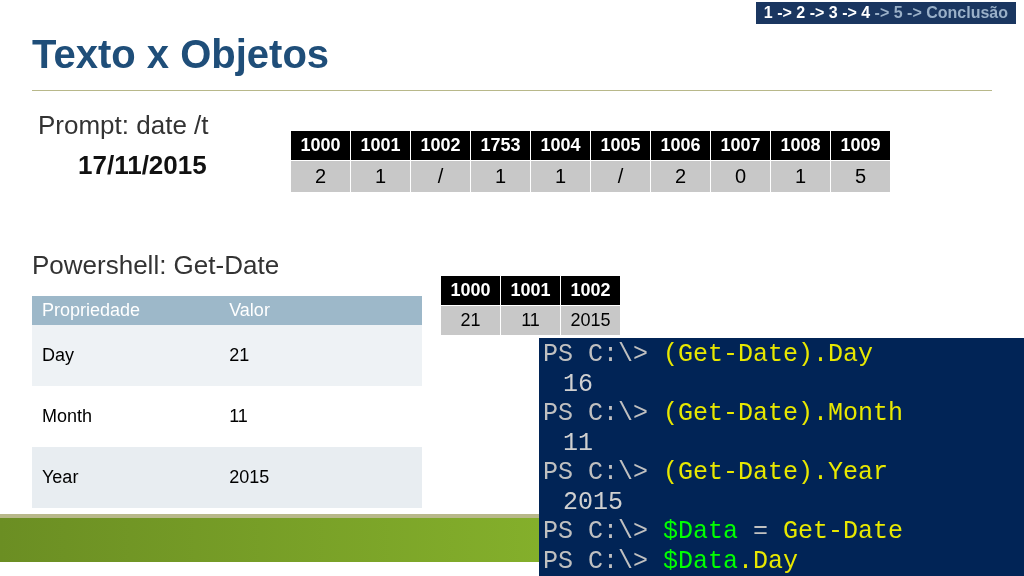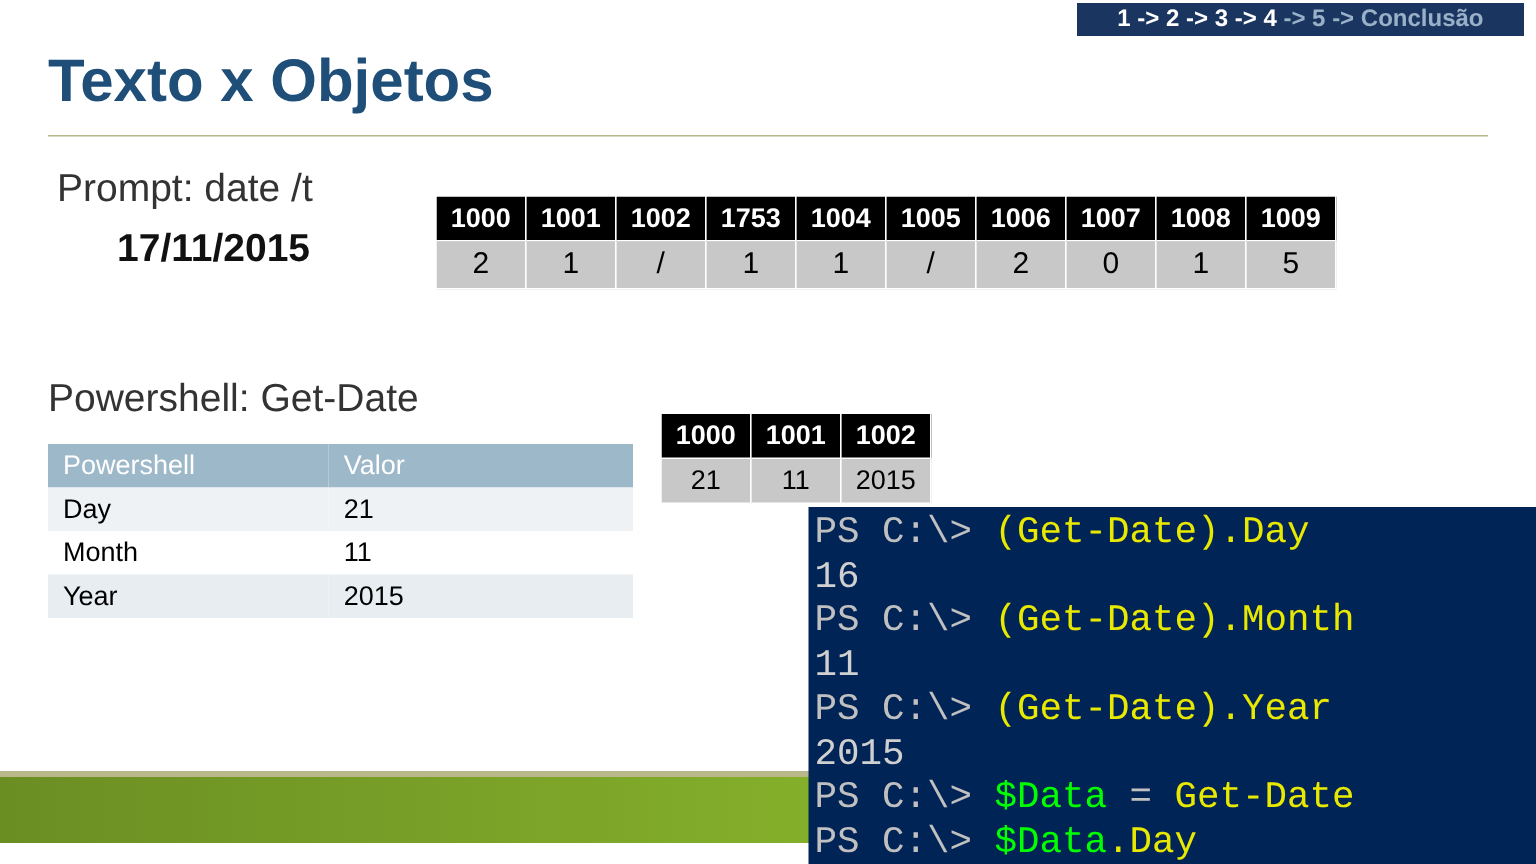--- a/index.html
+++ b/index.html
@@ -12,21 +12,21 @@
     overflow: hidden;
   }
   .breadcrumb {
     position: absolute;
     top: 2px;
     right: 8px;
     background: #1a3660;
     color: #9ab0c8;
     font-weight: bold;
     font-size: 16px;
-    padding: 2px 27px;
+    padding: 2px 8px;
   }
   .breadcrumb .active { color: #fff; }
   .title {
     position: absolute;
     top: 32px;
     left: 32px;
     color: #1f4e79;
     font-size: 40px;
     font-weight: bold;
   }
@@ -94,21 +94,21 @@
   .prop-table th {
     background: #9db8c9;
     color: #fff;
     font-size: 18px;
     text-align: left;
     padding: 4px 10px;
     font-weight: normal;
   }
   .prop-table td {
     font-size: 18px;
-    padding: 4px 10px;
+    padding: 20px 10px;
   }
   .prop-table tr:nth-child(2) td { background: #eef2f5; }
   .prop-table tr:nth-child(3) td { background: #ffffff; }
   .prop-table tr:nth-child(4) td { background: #e8edf1; }
   .prop-table td:first-child, .prop-table th:first-child { width: 48%; }
 
   .mem-table2 {
     position: absolute;
     top: 275px;
     left: 440px;
@@ -157,21 +157,21 @@
     font-size: 25px;
     line-height: 1.18;
     color: #d0d0d0;
     padding: 2px 4px;
     white-space: pre;
     overflow: hidden;
   }
   .console .ps   { color: #c0c0c0; }
   .console .cmd  { color: #e8e800; }
   .console .var  { color: #00ff00; text-align: center; }
-  .console .out  { color: #d0d0d0; }
+  .console .out  { color: #d0d0d0; margin-left: 20px; }
 </style>
 </head>
 <body>
 
 <div class="breadcrumb">
   <span class="active">1</span><span class="active"> -&gt; 2</span><span class="active"> -&gt; 3</span><span class="active"> -&gt; 4</span><span> -&gt; 5</span><span> -&gt; Conclusão</span>
 </div>
 
 <div class="title">Texto x Objetos</div>
 <div class="title-rule"></div>
@@ -206,21 +206,21 @@
     <td>5</td>
   </tr>
 </tbody>
   </table>
 
 <div class="ps-label">Powershell:  Get-Date</div>
 
 <table class="prop-table">
   <tbody>
       <tr>
-    <th>Powershell</th>
+    <th>Propriedade</th>
     <th>Valor</th>
   </tr>
   <tr>
     <td>Day</td>
     <td>21</td>
   </tr>
   <tr>
     <td>Month</td>
     <td>11</td>
   </tr>

